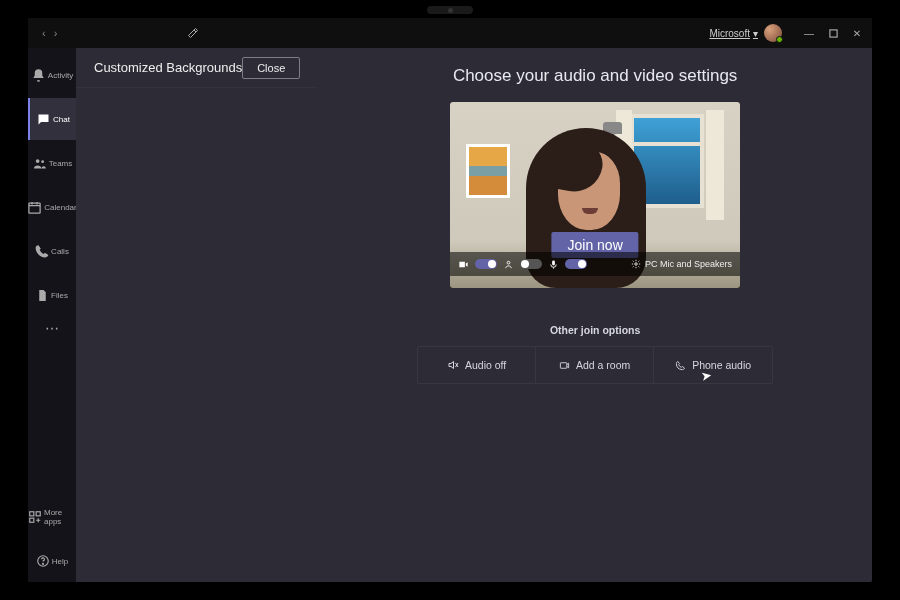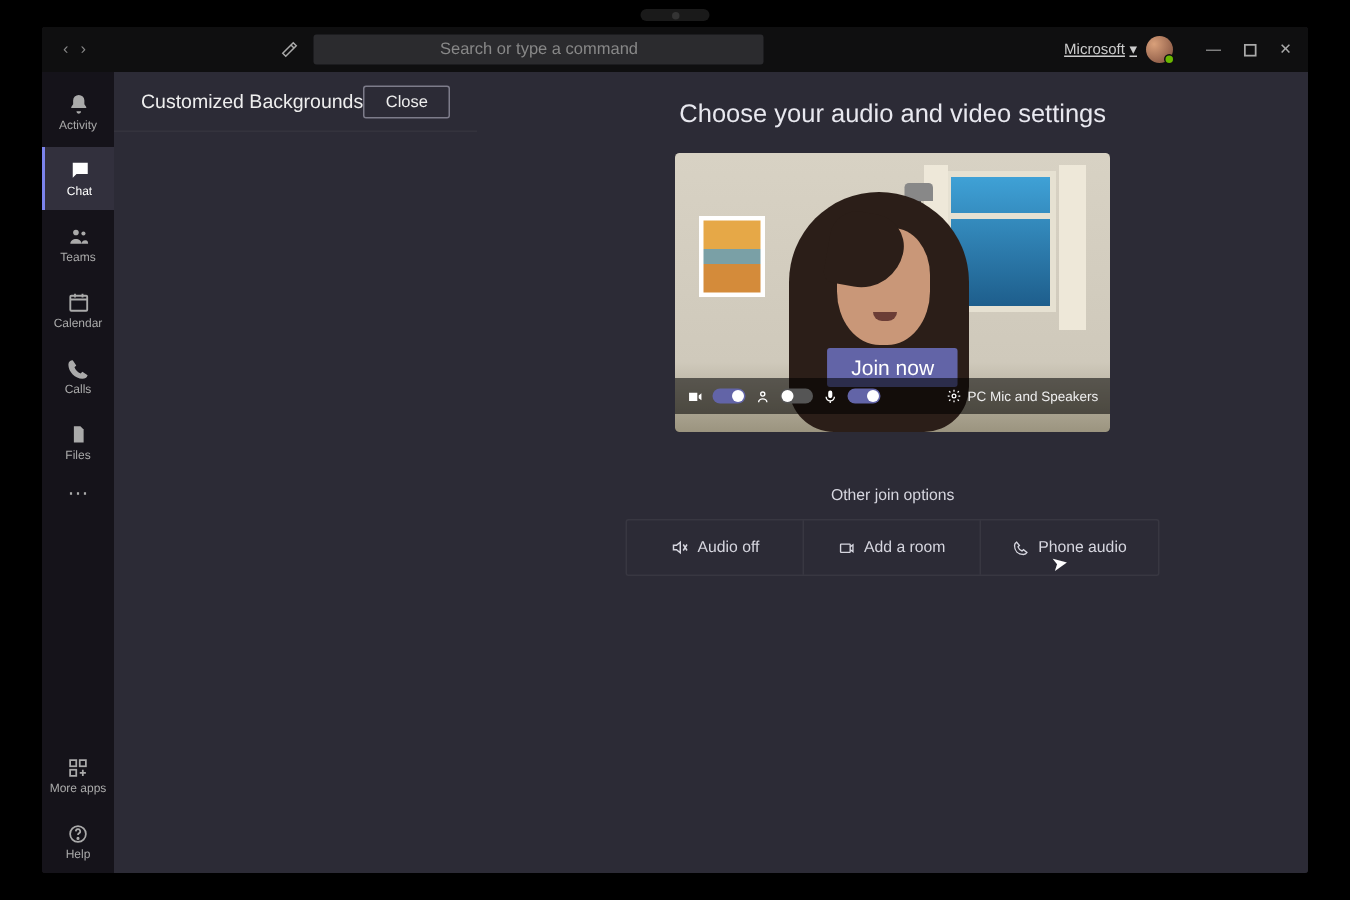--- a/index.html
+++ b/index.html
@@ -15,21 +15,21 @@
   .newchat { margin-left: 130px; color:#aaa; font-size:12px;}
   .search-box { flex: 0 0 300px; margin-left: 10px; background: #2b2b2e; height: 20px; border-radius: 2px; display:flex; align-items:center; justify-content:center; color:#888; font-size:11px;}
   .spacer { flex:1; }
   .tenant { color:#ccc; font-size:10px; margin-right:6px; display:flex; align-items:center; gap:3px;text-decoration:underline;}
   .profile { width:18px; height:18px; border-radius:50%; background: radial-gradient(circle at 30% 30%, #d9a07a, #7a4a3a); margin-right:10px; position:relative;}
   .presence { position:absolute; bottom:-1px; right:-1px; width:7px; height:7px; background:#6bb700; border-radius:50%; border:1px solid #0f0f10;}
   .winbtn { width:14px; height:14px; margin-left:10px; color:#aaa; display:flex; align-items:center; justify-content:center; font-size:10px;}
   
   .body { flex:1; display:flex; }
   .rail { width:48px; background:#15131a; display:flex; flex-direction:column; align-items:center; padding-top:6px; gap:2px;}
-  .rail-item { width:48px; height:42px; display:flex; flex-direction:column; align-items:center; justify-content:center; color:#aaa; font-size:8px; gap:2px; cursor:pointer;}
+  .rail-item { width:48px; height:42px; display:flex; flex-direction:row; align-items:center; justify-content:center; color:#aaa; font-size:8px; gap:2px; cursor:pointer;}
   .rail-item.selected { background:#32303d; border-left:2px solid #7b83eb; color:#fff;}
   .rail-icon { font-size:14px; line-height:1;}
   .rail-spacer { flex:1;}
   
   .main { flex:1; background:#2c2b36; display:flex; flex-direction:row; position:relative;}
   .panel-header { height:40px; display:flex; align-items:center; padding:0 18px; color:#eee; font-size:13px; font-weight:400; border-bottom:1px solid rgba(255,255,255,0.04);}
   .close-btn { margin-left:auto; border:1px solid #7d7c8a; color:#eee; background:transparent; font-size:11px; padding:4px 14px; border-radius:2px; cursor:pointer;}
   .content { flex:1; display:flex; flex-direction:column; align-items:center; padding-top:18px;}
   .heading { color:#e8e8ef; font-size:17px; font-weight:300; margin-bottom:16px;}
   
@@ -51,21 +51,21 @@
   .controls{position:absolute; bottom:12px; left:0; right:0; height:24px; background:rgba(0,0,0,0.55); display:flex; align-items:center; gap:6px; padding:0 8px; color:#eee; font-size:9px;}
   .toggle{width:22px; height:10px; border-radius:5px; position:relative; cursor:pointer;}
   .toggle.on{background:#6264a7;}
   .toggle.off{background:#555;}
   .knob{position:absolute; top:1px; width:8px; height:8px; border-radius:50%; background:#fff;}
   .toggle.on .knob{right:1px;}
   .toggle.off .knob{left:1px;}
   .ctl-icon{font-size:10px;}
   .device-label{margin-left:auto; display:flex; align-items:center; gap:4px;}
   
-  .other-label{color:#d6d6df; font-size:10.5px; font-weight:400; margin-top:36px; margin-bottom:10px;text-align:center;}
+  .other-label{color:#d6d6df; font-size:10.5px; font-weight:700; margin-top:36px; margin-bottom:10px;text-align:center;}
   .options-row{display:flex; border:1px solid rgba(255,255,255,0.06); border-radius:2px;}
   .option{width:118px; height:36px; display:flex; align-items:center; justify-content:center; gap:6px; color:#d6d6df; font-size:10.5px; cursor:pointer; border-right:1px solid rgba(255,255,255,0.06);}
   .option:last-child{border-right:none;}
   .cursor { position:absolute; right:160px; top:320px; color:#fff; font-size:13px; transform:rotate(-10deg);}
   svg { display:block; }
 </style>
 </head>
 <body>
 
 <div class="tablet-frame">
@@ -78,23 +78,20 @@
       <div class="nav-arrows">
         <span class="nav-arrow">‹</span>
         <span class="nav-arrow">›</span>
       </div>
       <span class="newchat">
         <svg width="12" height="12" viewBox="0 0 24 24" fill="none" stroke="#aaa" stroke-width="2">
             <path d="M3 17l4 4 14-14-4-4L3 17z"></path>
             <path d="M14 6l4 4"></path>
           </svg>
       </span>
-      <div class="search-box">
-        <span>Search or type a command</span>
-      </div>
       <div class="spacer"></div>
       <div class="tenant">
         <span>Microsoft</span>
         <span>▾</span>
       </div>
       <div class="profile">
           <div class="presence"></div>
         </div>
       <div class="winbtn">—</div>
       <div class="winbtn">

